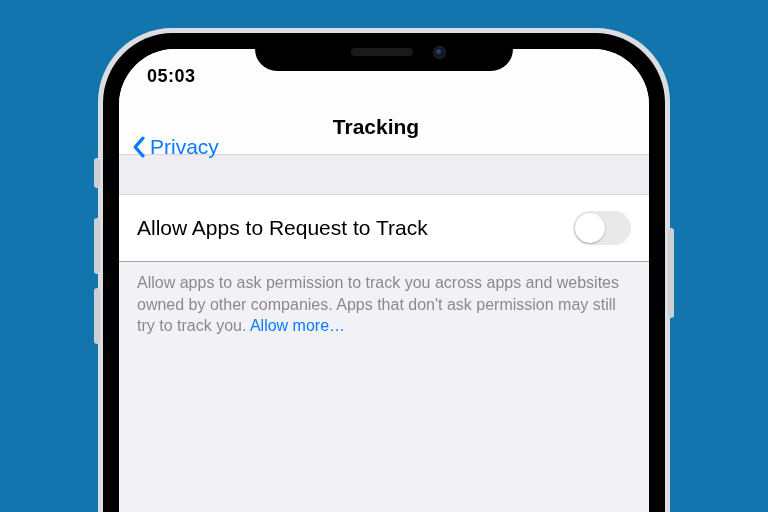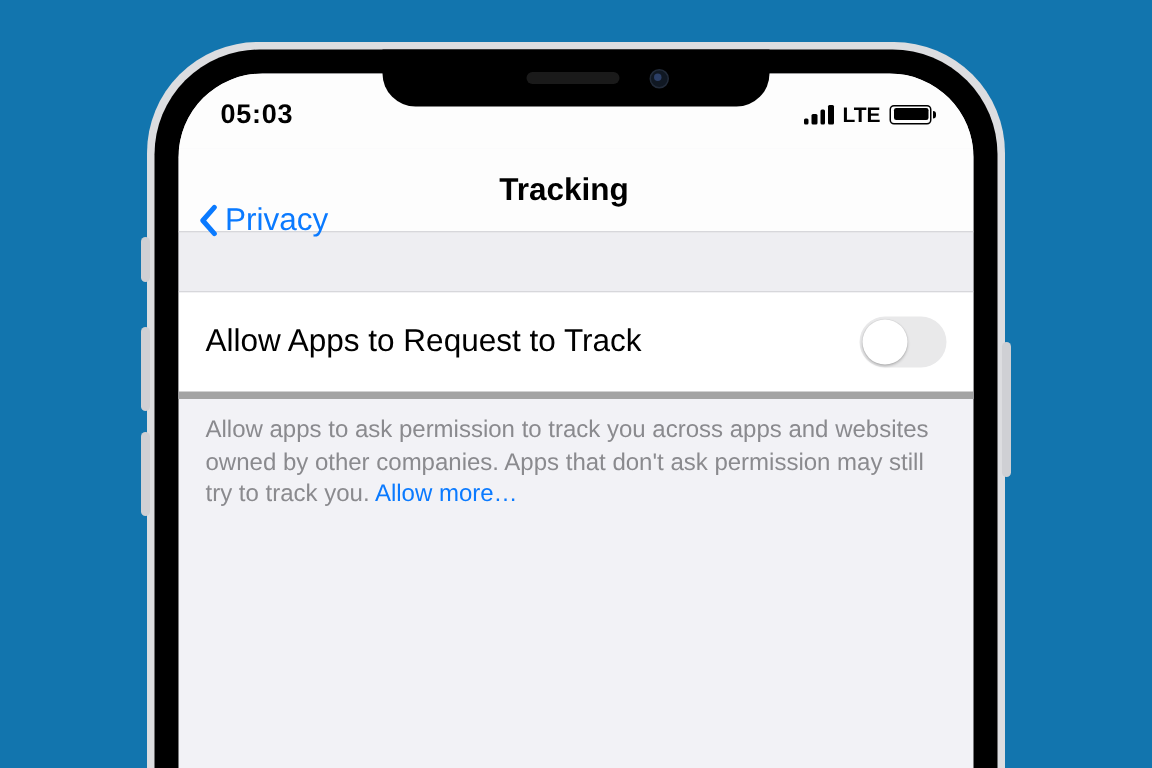--- a/index.html
+++ b/index.html
@@ -178,21 +178,21 @@
     pointer-events: none;
   }
 
   .section-gap {
     height: 40px;
     background: #eeeef2;
     border-bottom: 1px solid #d7d7db;
   }
   .cell {
     background: #fff;
-    border-bottom: 5px solid #a3a3a3;
+    border-bottom: 1px solid #a3a3a3;
     padding: 16px 18px;
     display: flex;
     align-items: center;
     justify-content: space-between;
   }
   .cell-label {
     font-size: 21px;
     color: #000;
   }
   .switch {
@@ -233,32 +233,20 @@
   <div class="side-btn power"></div>
   <div class="phone-inner">
     <div class="notch">
       <div class="speaker"></div>
       <div class="camera"></div>
     </div>
     <div class="screen">
 
       <div class="status-bar">
         <div class="status-time">05:03</div>
-        <div class="status-right">
-          <div class="signal">
-            <span></span>
-              <span></span>
-              <span></span>
-              <span></span>
-          </div>
-          <div class="net-label">LTE</div>
-          <div class="battery">
-              <div class="fill"></div>
-            </div>
-        </div>
       </div>
 
       <div class="nav-bar">
         <div class="back">
           <svg viewBox="0 0 12 20" fill="none">
             <path d="M10 2 L3 10 L10 18" stroke="#0a7aff" stroke-width="3" stroke-linecap="round" stroke-linejoin="round"></path>
           </svg>
           <span>Privacy</span>
         </div>
         <div class="nav-title">Tracking</div>

